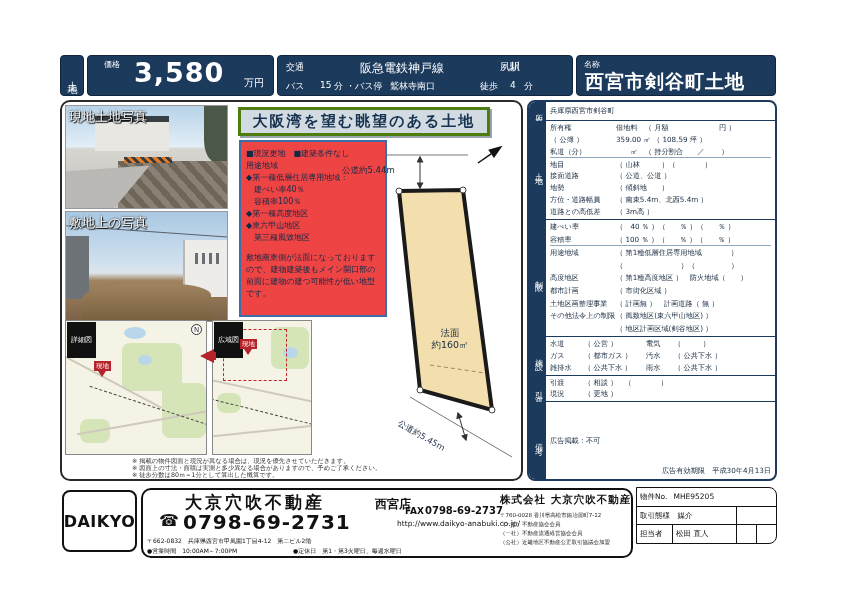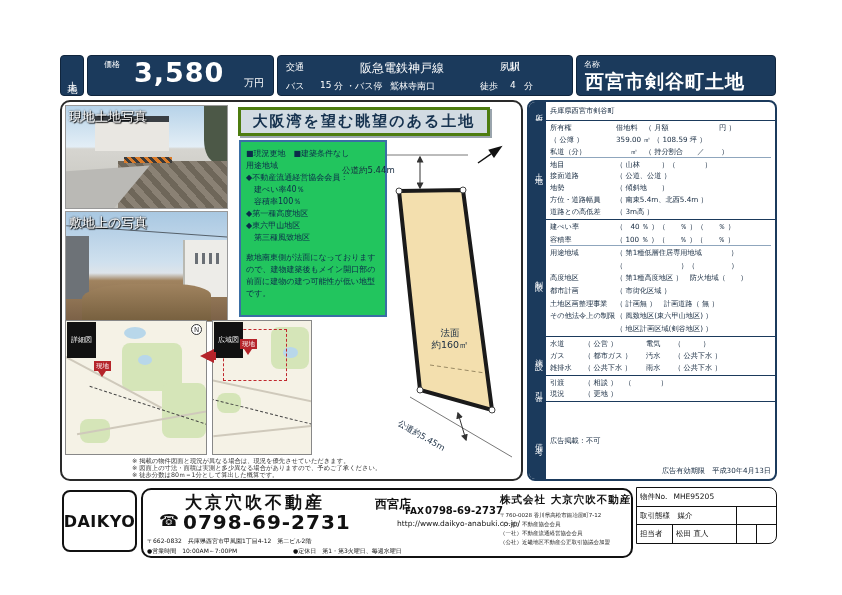--- a/index.html
+++ b/index.html
@@ -56,21 +56,21 @@
   .dirt    { position:absolute; left:10%; bottom:0; width:80%; height:34%;
              background:linear-gradient(180deg,#a0835f,#77603f); border-radius:40% 30% 0 0; }
   .pline   { position:absolute; left:0; top:18%; width:120%; height:1px; background:#55606a; transform:rotate(4deg); }
 
   
   .banner { position:absolute; left:176px; top:5px; width:252px; height:29px;
             background:#d2dbe2; border:3px solid #4d7c0f; box-shadow:2px 2px 0 #9aa4ad;
             display:flex; align-items:center; justify-content:center;
             font-size:15px; font-weight:bold; letter-spacing:2px; color:#16324f; }
   .infobox { position:absolute; left:177px; top:38px; width:148px; height:177px;
-             background:#22c55e; border:2px solid #3a6ea5; padding:6px 5px;
+             background:#ef4444; border:2px solid #3a6ea5; padding:6px 5px;
              font-size:8px; line-height:1.5; color:#0c2b4a; }
   .infobox .para { margin-top:8px; }
 
   
   .plot { position:absolute; left:270px; top:37px; width:192px; height:322px; }
 
   
   .map { position:absolute; top:218px; height:135px; background:#f5f2e6; border:1px solid #888; overflow:hidden; }
   .map1 { left:3px;   width:142px; }
   .map2 { left:150px; width:100px; }
@@ -189,21 +189,21 @@
       <div class="dirt"></div>
     </div>
 
     <div class="banner">
       <span>大阪湾を望む眺望のある土地</span>
     </div>
 
     <div class="infobox">
       <div>■現況更地　■建築条件なし</div>
       <div>用途地域</div>
-      <div>◆不動産流通経営協会会員：</div>
+      <div>◆第一種低層住居専用地域：</div>
       <div>　建ぺい率40％</div>
       <div>　容積率100％</div>
       <div>◆第一種高度地区</div>
       <div>◆東六甲山地区</div>
       <div>　第三種風致地区</div>
       <div class="para">敷地南東側が法面になっておりますので、建物建築後もメイン開口部の前面に建物の建つ可能性が低い地型です。</div>
     </div>
 
     <svg class="plot" viewBox="0 0 192 322">
       <defs>

